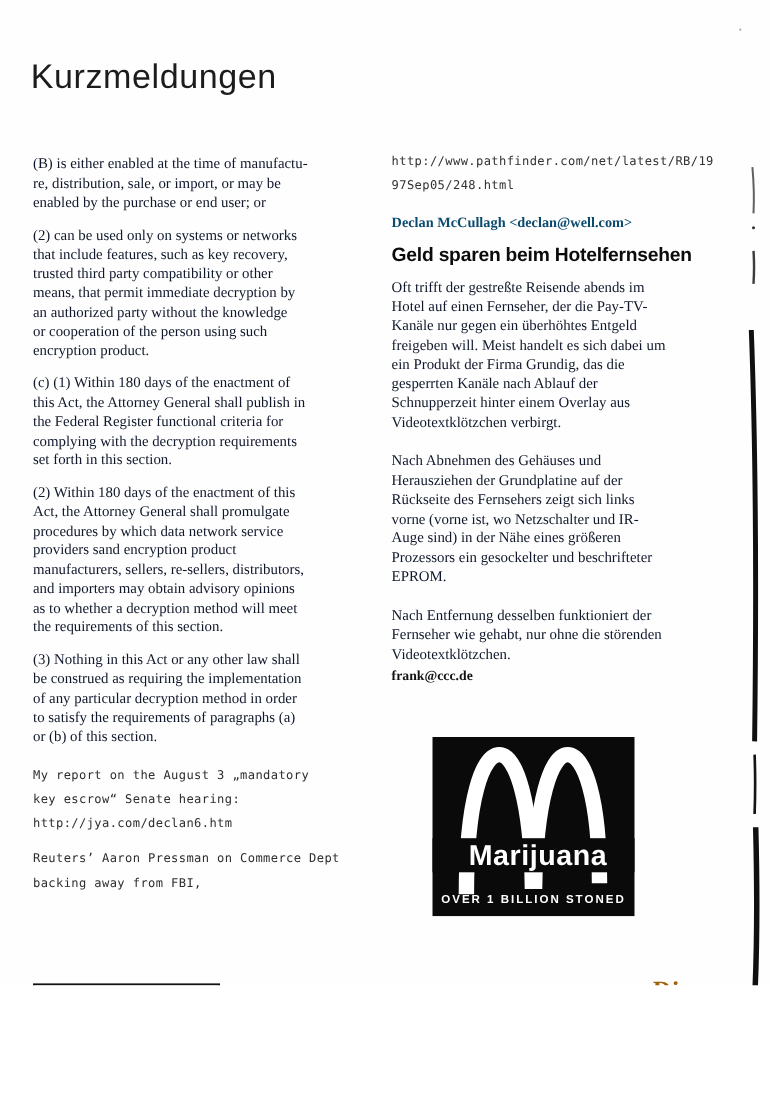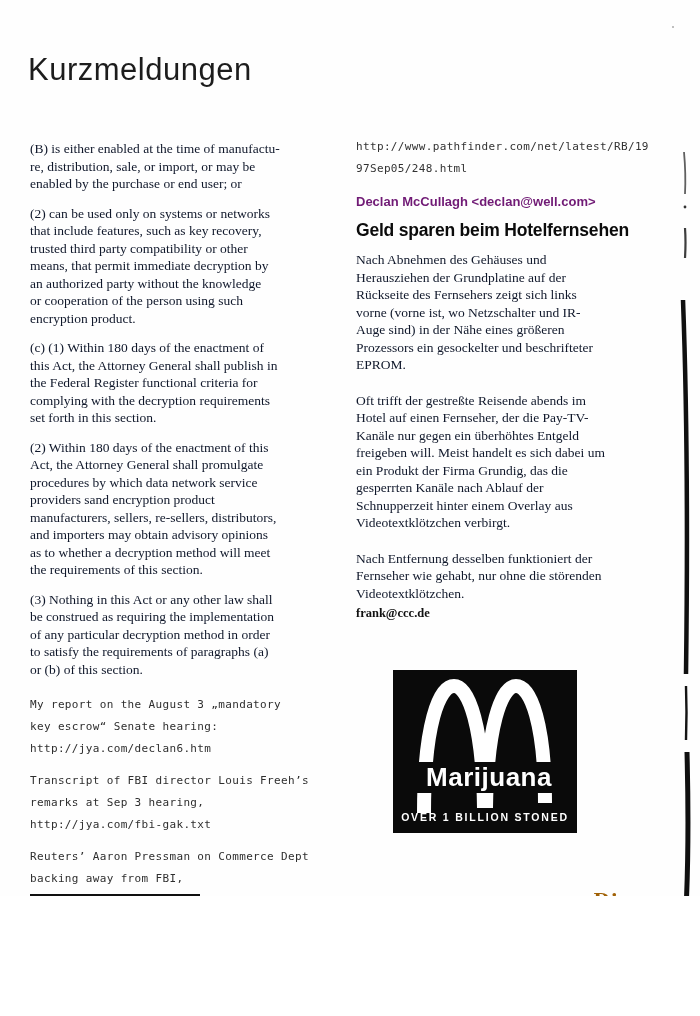--- a/index.html
+++ b/index.html
@@ -21,22 +21,22 @@
     font-size:13.5px; line-height:17.5px; color:#0f172a; white-space:pre;
   }
   .mono {
     margin:0 0 10px 0; font-family:"DejaVu Sans Mono", monospace;
     font-size:11px; line-height:22px; letter-spacing:0.35px;
     color:#2e2e2e; white-space:pre;
   }
   .mono-notes { margin-top:16px; }
   .url-block { margin-bottom:14px; color:#323232; }
   .author-line {
-    margin:0 0 11px 0; font-family:Liberation Sans, sans-serif;
-    font-weight:700; font-size:13px; color:#701a75;
+    margin:0 0 11px 0; font-family:Liberation Serif, serif;
+    font-weight:700; font-size:13px; color:#0c4a6e;
   }
   .headline {
     margin:0 0 10px 0; font-family:"Liberation Sans", sans-serif;
     font-weight:700; font-size:17.5px; letter-spacing:-0.2px; color:#0b0b0b;
   }
   .email-line {
     margin:4px 0 0 0; font-family:"Liberation Serif", serif;
     font-weight:700; font-size:12.5px; color:#111;
   }
   .logo-box { position:absolute; left:393px; top:670px; width:184px; height:163px; }
@@ -100,47 +100,44 @@
 as to whether a decryption method will meet
 the requirements of this section.</p>
     <p class="serif">(3) Nothing in this Act or any other law shall
 be construed as requiring the implementation
 of any particular decryption method in order
 to satisfy the requirements of paragraphs (a)
 or (b) of this section.</p>
     <div class="mono mono-notes">My report on the August 3 „mandatory
 key escrow“ Senate hearing:
 http://jya.com/declan6.htm</div>
-    <div class="mono">Transcript of FBI director Louis Freeh’s
-remarks at Sep 3 hearing,
-http://jya.com/fbi-gak.txt</div>
     <div class="mono">Reuters’ Aaron Pressman on Commerce Dept
 backing away from FBI,</div>
   </div>
 
   <div class="col col-right">
     <div class="mono url-block">http://www.pathfinder.com/net/latest/RB/19
 97Sep05/248.html</div>
     <div class="author-line">Declan McCullagh &lt;declan@well.com&gt;</div>
     <h2 class="headline">Geld sparen beim Hotelfernsehen</h2>
-    <p class="serif" style="margin-bottom:18px;">Nach Abnehmen des Gehäuses und
-Herausziehen der Grundplatine auf der
-Rückseite des Fernsehers zeigt sich links
-vorne (vorne ist, wo Netzschalter und IR-
-Auge sind) in der Nähe eines größeren
-Prozessors ein gesockelter und beschrifteter
-EPROM.</p>
     <p class="serif" style="margin-bottom:18px;">Oft trifft der gestreßte Reisende abends im
 Hotel auf einen Fernseher, der die Pay-TV-
 Kanäle nur gegen ein überhöhtes Entgeld
 freigeben will. Meist handelt es sich dabei um
 ein Produkt der Firma Grundig, das die
 gesperrten Kanäle nach Ablauf der
 Schnupperzeit hinter einem Overlay aus
 Videotextklötzchen verbirgt.</p>
+    <p class="serif" style="margin-bottom:18px;">Nach Abnehmen des Gehäuses und
+Herausziehen der Grundplatine auf der
+Rückseite des Fernsehers zeigt sich links
+vorne (vorne ist, wo Netzschalter und IR-
+Auge sind) in der Nähe eines größeren
+Prozessors ein gesockelter und beschrifteter
+EPROM.</p>
     <p class="serif" style="margin-bottom:0;">Nach Entfernung desselben funktioniert der
 Fernseher wie gehabt, nur ohne die störenden
 Videotextklötzchen.</p>
     <div class="email-line">frank@ccc.de</div>
   </div>
 
   <svg class="logo-box" viewBox="0 0 184 163" xmlns="http://www.w3.org/2000/svg" aria-hidden="true">
     <rect x="0" y="0" width="184" height="163" fill="#0a0a0a"></rect>
     <g>
       <path d="M31,143 C31,55 46,16 61,16 C76,16 90,58 91,138" fill="none" stroke="#fff" stroke-width="14"></path>

